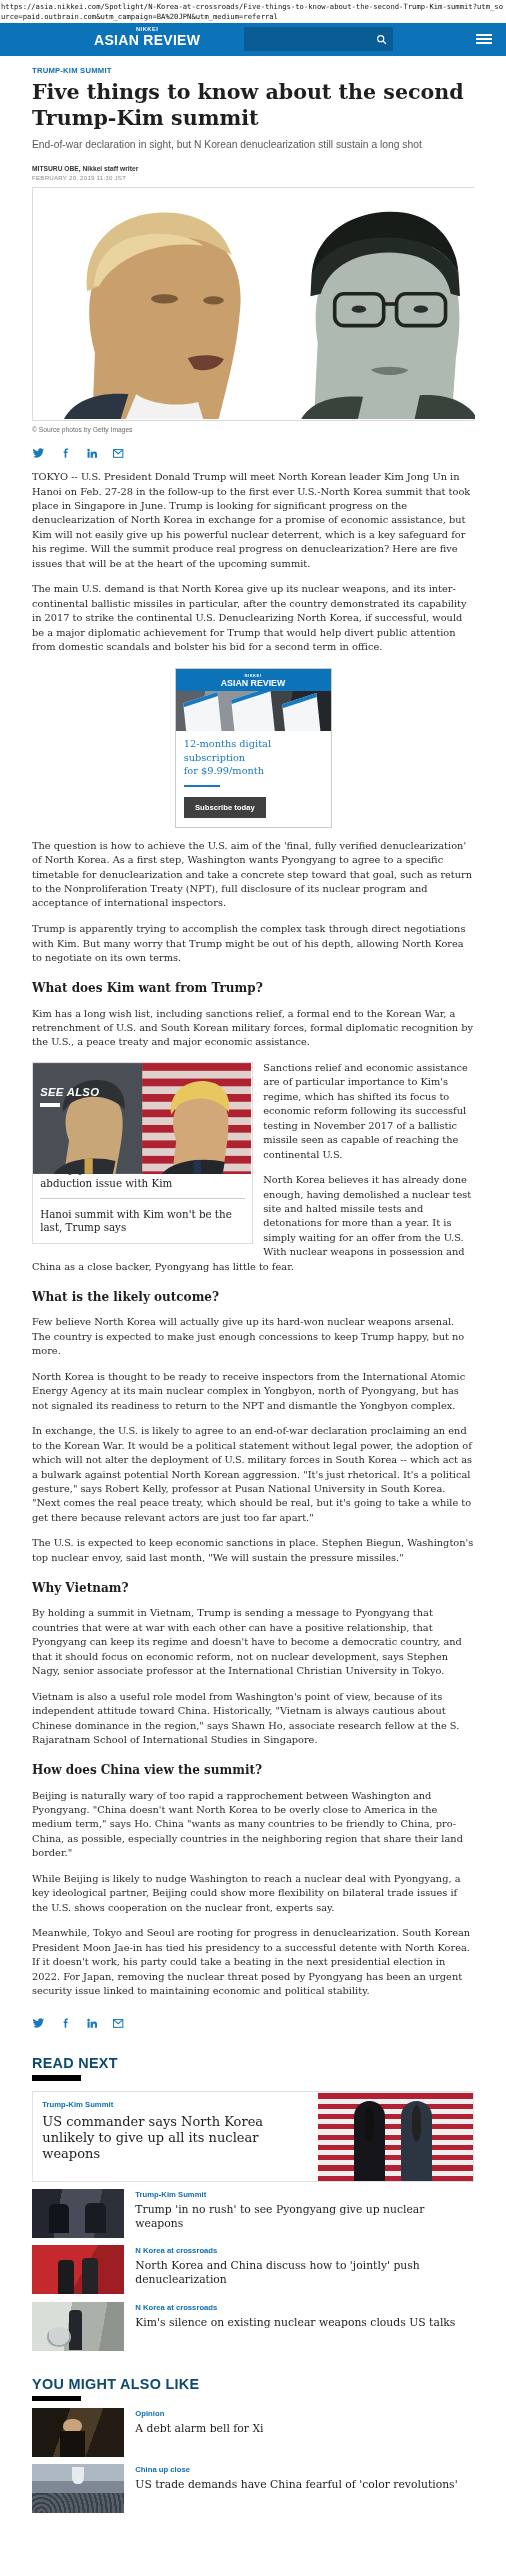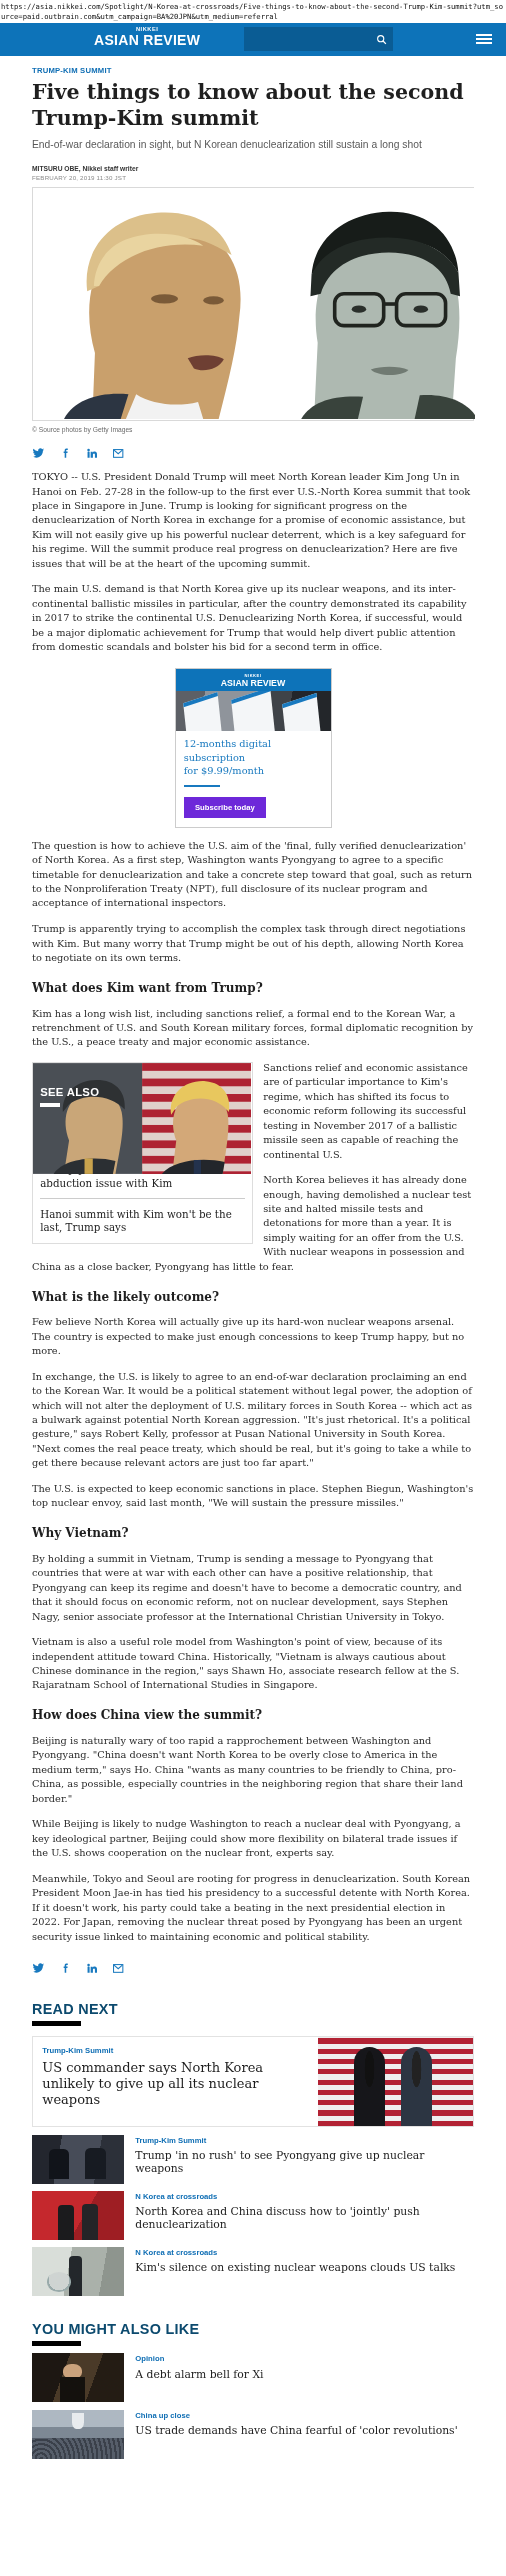--- a/index.html
+++ b/index.html
@@ -32,24 +32,24 @@
   
   .ad{width:155px;margin:13.4px auto 0 auto;border:0.5px solid #ccc;background:#fff;}
   .ad-top{background:#0d73b9;padding:4.1px 0 3.1px 0;text-align:center;color:#fff;}
   .ad-top .nk{font-size:4.1px;font-weight:bold;letter-spacing:0.5px;}
   .ad-top .ar{font-size:8.8px;font-weight:bold;}
   .ad-collage{height:40px;background:linear-gradient(100deg,#5d6066 0 18%,#8f949b 18% 55%,#3f4348 55% 72%,#23262a 72% 100%);position:relative;overflow:hidden;}
   .ad-collage i{position:absolute;background:#f4f6f8;border-top:4.1px solid #1879bf;transform:rotate(-18deg) skewX(-12deg);}
   .ad-body{padding:6.2px 8.2px 8.2px 8.2px;}
   .ad-line{font-family:"DejaVu Serif",serif;color:#1879bf;font-size:9.8px;line-height:13.4px;}
   .ad-rule{width:36px;height:2.1px;background:#1879bf;margin:7.2px 0 10.3px 0;}
-  .ad-btn{display:inline-block;background:#6d28d9;color:#fff;font-size:7.7px;font-weight:bold;padding:6.2px 11.3px;cursor:pointer;}
+  .ad-btn{display:inline-block;background:#404040;color:#fff;font-size:7.7px;font-weight:bold;padding:6.2px 11.3px;cursor:pointer;}
   
   .see-also{float:left;width:219px;border:0.5px solid #ddd;margin:12.4px 10.3px 5.2px 0;background:#fff;}
-  .sa-img{height:92px;position:relative;}
+  .sa-img{height:92px;position:relative;font-style:italic;}
   .sa-label{position:absolute;left:7.2px;top:23px;color:#fff;font-weight:bold;font-size:11.3px;letter-spacing:0.3px;}
   .sa-label .bar{display:block;width:19.6px;height:3.6px;background:#fff;margin-top:5.2px;}
   .sa-item{padding:8.2px 7.2px;font-family:"DejaVu Serif",serif;font-size:10.3px;line-height:13.4px;color:#222;cursor:pointer;}
   .sa-div{border-top:0.5px solid #ccc;margin:0 7.2px;}
   .clear{clear:both;}
   
   .sec-head{font-size:14.4px;font-weight:bold;color:#0c4a6e;letter-spacing:0.3px;margin:26px 0 0 0;}
   .sec-bar{width:49px;height:5.2px;background:#000;margin-top:4.1px;}
   .bigcard{margin-top:10.3px;border:0.5px solid #e2e2e2;height:89px;display:flex;cursor:pointer;}
   .bigcard .txt{flex:1;padding:8.2px 9.3px;}
@@ -208,20 +208,21 @@
         </div>
         <div class="sa-item">Trump promises Abe he'll raise abduction issue with Kim</div>
         <div class="sa-div"></div>
         <div class="sa-item">Hanoi summit with Kim won't be the last, Trump says</div>
       </div>
 
       <p>Sanctions relief and economic assistance are of particular importance to Kim's regime, which has shifted its focus to economic reform following its successful testing in November 2017 of a ballistic missile seen as capable of reaching the continental U.S.</p>
       <p>North Korea believes it has already done enough, having demolished a nuclear test site and halted missile tests and detonations for more than a year. It is simply waiting for an offer from the U.S. With nuclear weapons in possession and China as a close backer, Pyongyang has little to fear.</p>
       <h2>What is the likely outcome?</h2>
       <p class="clear">Few believe North Korea will actually give up its hard-won nuclear weapons arsenal. The country is expected to make just enough concessions to keep Trump happy, but no more.</p>
+      <p>North Korea is thought to be ready to receive inspectors from the International Atomic Energy Agency at its main nuclear complex in Yongbyon, north of Pyongyang, but has not signaled its readiness to return to the NPT and dismantle the Yongbyon complex.</p>
       <p>In exchange, the U.S. is likely to agree to an end-of-war declaration proclaiming an end to the Korean War. It would be a political statement without legal power, the adoption of which will not alter the deployment of U.S. military forces in South Korea -- which act as a bulwark against potential North Korean aggression. "It's just rhetorical. It's a political gesture," says Robert Kelly, professor at Pusan National University in South Korea. "Next comes the real peace treaty, which should be real, but it's going to take a while to get there because relevant actors are just too far apart."</p>
       <p>The U.S. is expected to keep economic sanctions in place. Stephen Biegun, Washington's top nuclear envoy, said last month, "We will sustain the pressure missiles."</p>
       <h2>Why Vietnam?</h2>
       <p>By holding a summit in Vietnam, Trump is sending a message to Pyongyang that countries that were at war with each other can have a positive relationship, that Pyongyang can keep its regime and doesn't have to become a democratic country, and that it should focus on economic reform, not on nuclear development, says Stephen Nagy, senior associate professor at the International Christian University in Tokyo.</p>
       <p>Vietnam is also a useful role model from Washington's point of view, because of its independent attitude toward China. Historically, "Vietnam is always cautious about Chinese dominance in the region," says Shawn Ho, associate research fellow at the S. Rajaratnam School of International Studies in Singapore.</p>
       <h2>How does China view the summit?</h2>
       <p>Beijing is naturally wary of too rapid a rapprochement between Washington and Pyongyang. "China doesn't want North Korea to be overly close to America in the medium term," says Ho. China "wants as many countries to be friendly to China, pro-China, as possible, especially countries in the neighboring region that share their land border."</p>
       <p>While Beijing is likely to nudge Washington to reach a nuclear deal with Pyongyang, a key ideological partner, Beijing could show more flexibility on bilateral trade issues if the U.S. shows cooperation on the nuclear front, experts say.</p>
       <p>Meanwhile, Tokyo and Seoul are rooting for progress in denuclearization. South Korean President Moon Jae-in has tied his presidency to a successful detente with North Korea. If it doesn't work, his party could take a beating in the next presidential election in 2022. For Japan, removing the nuclear threat posed by Pyongyang has been an urgent security issue linked to maintaining economic and political stability.</p>
     </div>

